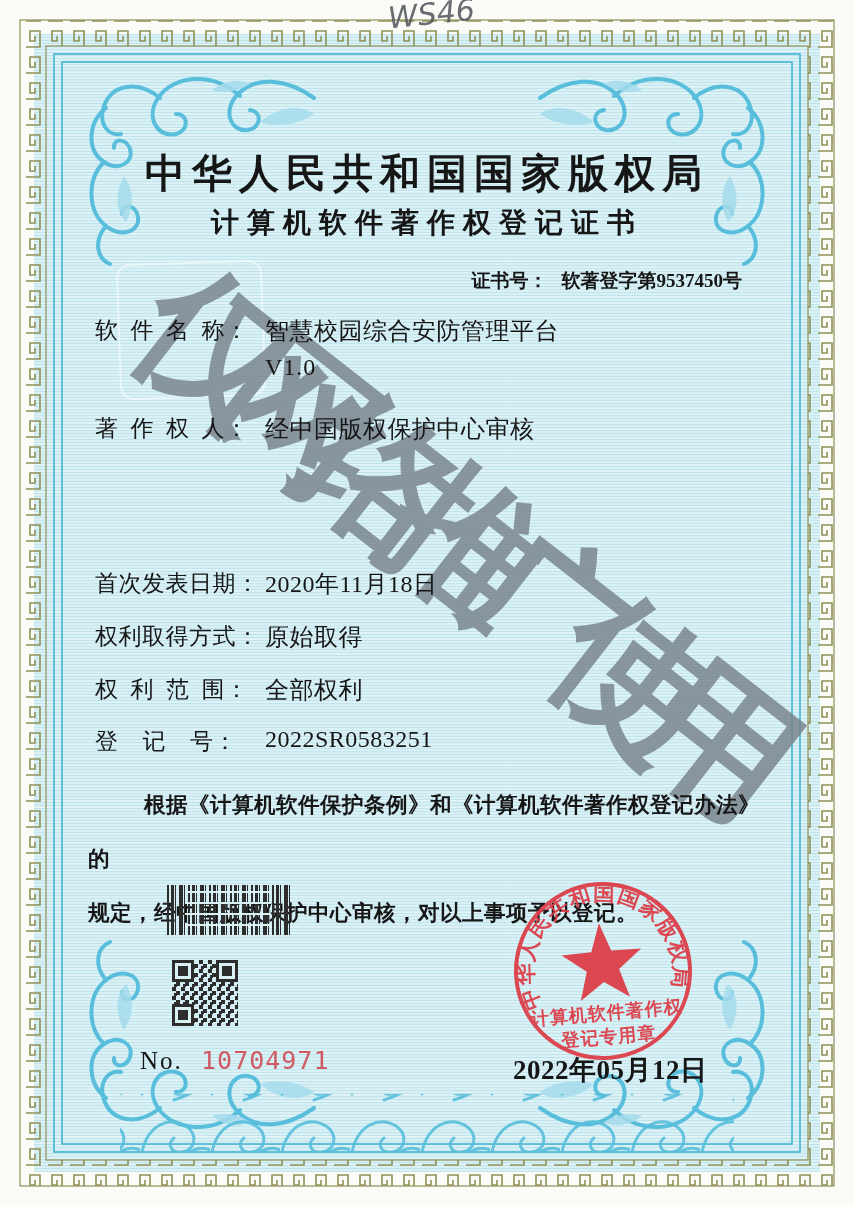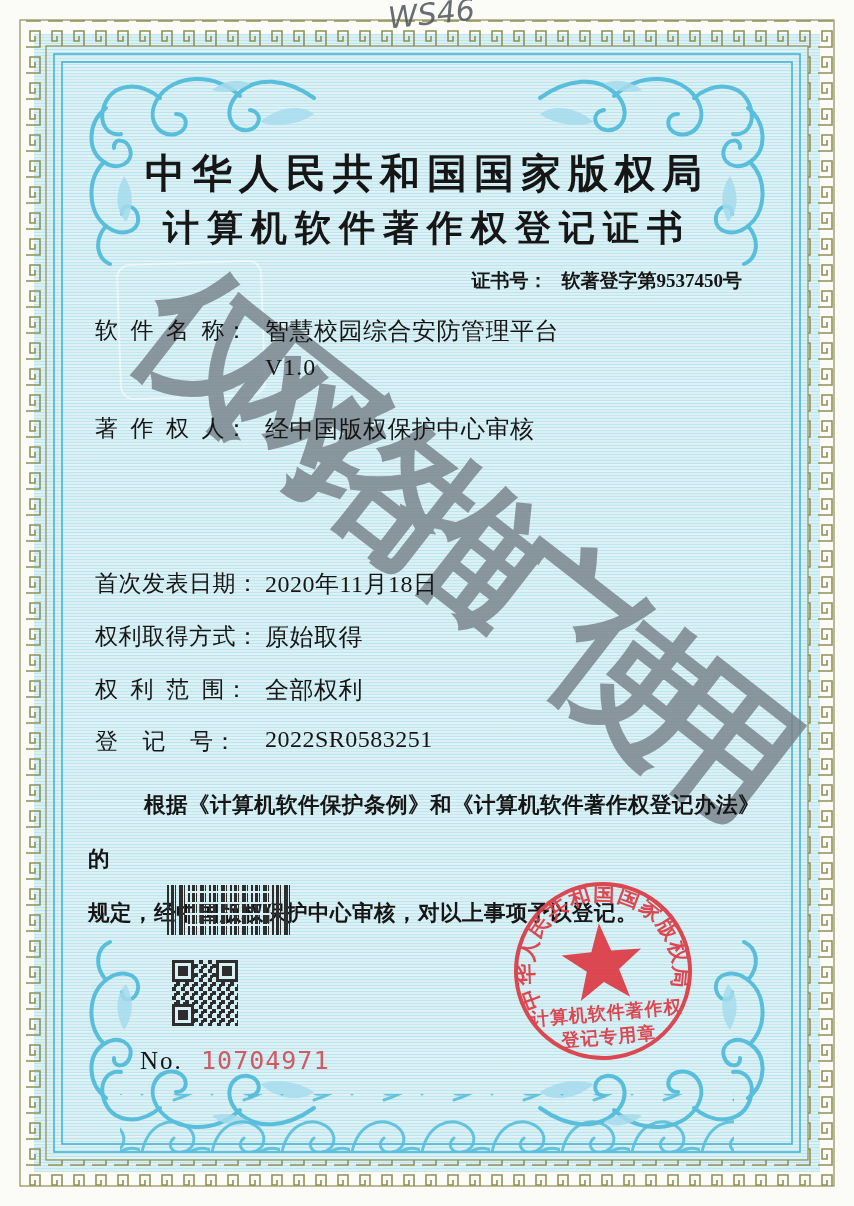--- a/index.html
+++ b/index.html
@@ -24,21 +24,21 @@
   .wave-stroke{stroke:var(--ornament-cyan);fill:none;stroke-width:3;opacity:.9;stroke-linecap:round;}
   .emboss{position:absolute;left:118px;top:262px;width:142px;height:132px;z-index:1;
     border:2px solid rgba(255,255,255,.5);border-radius:14px;transform:rotate(-2deg);}
   .wm-layer{position:absolute;inset:0;z-index:2;pointer-events:none;}
   .wm{font-family:"Liberation Sans","DejaVu Sans",sans-serif;font-weight:700;
       font-size:150px;letter-spacing:-44px;fill:var(--watermark-gray);opacity:.8;}
   .content{position:absolute;inset:0;z-index:3;}
   .authority{position:absolute;left:0;top:146px;width:100%;text-align:center;
       font-size:40px;font-weight:700;letter-spacing:7px;}
   .cert-title{position:absolute;left:0;top:204px;width:100%;text-align:center;
-      font-size:36px;font-weight:700;letter-spacing:8px;}
+      font-size:28px;font-weight:700;letter-spacing:8px;}
   .certno{position:absolute;right:112px;top:268px;font-size:19px;font-weight:700;}
   .certno .gap{display:inline-block;width:14px;}
   .frow{position:absolute;left:95px;width:680px;font-size:23px;font-weight:400;letter-spacing:.5px;}
   .frow .fv{position:absolute;left:170px;top:0;font-size:24px;white-space:nowrap;}
   .frow .fv .v2{margin-top:7px;letter-spacing:1px;}
   .statement{position:absolute;left:88px;top:778px;width:676px;font-size:21.5px;
       font-weight:700;line-height:54px;letter-spacing:.5px;}
   .statement .l1{text-indent:56px;}
   .barcode{position:absolute;left:167px;top:885px;width:126px;height:50px;
     background:repeating-linear-gradient(90deg,
@@ -208,16 +208,17 @@
       <path id="sealArc" d="M -63.9,29.8 A 70.5,70.5 0 1 1 63.9,29.8" fill="none"></path>
     </defs>
     <text class="seal-arc-text">
       <textPath href="#sealArc" startOffset="0" textLength="276">中华人民共和国国家版权局</textPath>
     </text>
     <path class="seal-star" transform="translate(0,-6)" d="M0,-42 L10,-13.8 L39.9,-13 L16.2,5.3 L24.7,34 L0,17 L-24.7,34 L-16.2,5.3 L-39.9,-13 L-10,-13.8 Z"></path>
     <text class="seal-line" y="48">计算机软件著作权</text>
     <text class="seal-line" y="72">登记专用章</text>
   </svg>
 
+  <div class="issue-date">2022年05月12日</div>
 
   <div class="handwriting">WS46</div>
 
 </div>
 
 </body></html>

